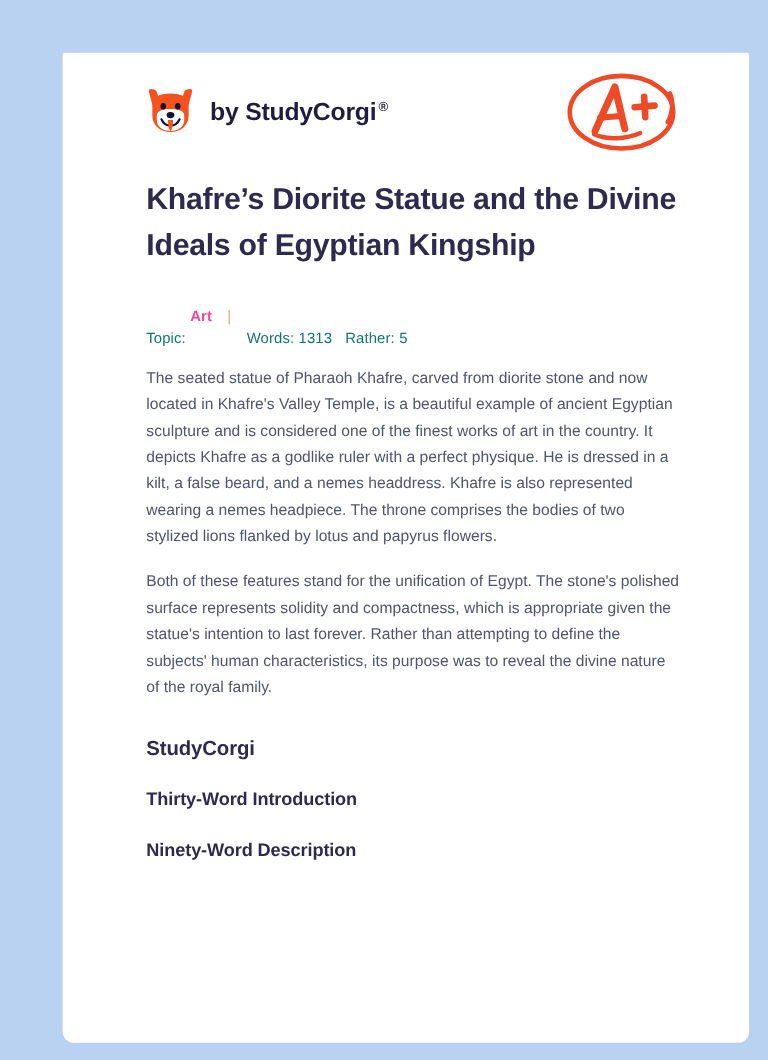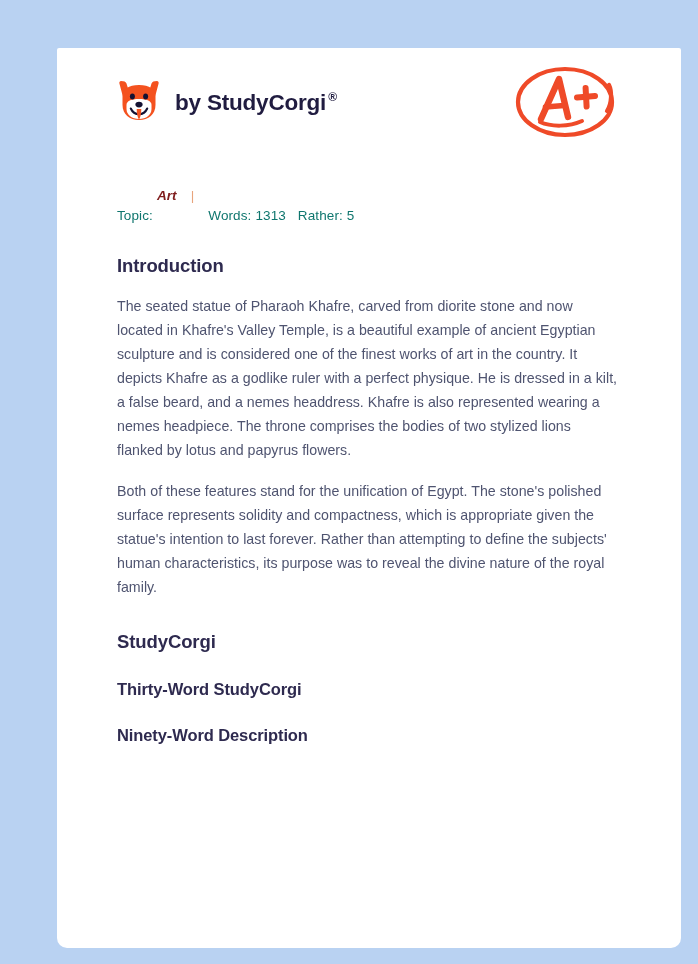--- a/index.html
+++ b/index.html
@@ -20,21 +20,21 @@
     top: 48px;
     width: 624px;
     height: 900px;
     background: #ffffff;
     border-radius: 2px 2px 10px 10px;
     overflow: hidden;
     box-sizing: border-box;
   }
 
   .content {
-    padding: 0 62px 0 60px;
+    padding: 0 62px 0 76px;
   }
 
   
   .doc-header {
     height: 104px;
     display: flex;
     align-items: center;
     justify-content: space-between;
     padding-top: 4px;
     box-sizing: border-box;
@@ -93,24 +93,23 @@
     margin-top: 16px;
     font-size: 13.5px;
     color: #8a8fa3;
     display: flex;
     align-items: center;
     white-space: nowrap;
     letter-spacing: 0.1px;
   }
   .meta-label { color: #0f766e; margin-top: 40px; }
   .meta-value-strong {
-    color: #7f1d1d;
+    color: #ec4899;
     font-weight: bold;
     margin-left: 4px;
-    font-style: italic;
   }
   .meta-sep {
     color: #e8a47c;
     margin: 0 14px;
   }
   .meta-gap { display: inline-block; width: 12px; }
 
   
   h2.sec-heading {
     font-size: 18.5px;
@@ -164,36 +163,36 @@
         <ellipse cx="54" cy="43" rx="47" ry="33" fill="none" stroke="#ef4a28" stroke-width="4.2"></ellipse>
         <path d="M98 26 C101 32 101 44 96 52" fill="none" stroke="#ef4a28" stroke-width="4.2" stroke-linecap="round"></path>
         <path d="M30 60 L48 20 L57 58" fill="none" stroke="#ef4a28" stroke-width="6.4" stroke-linecap="round" stroke-linejoin="round"></path>
         <path d="M34.5 48 L53 46.5" fill="none" stroke="#ef4a28" stroke-width="5.6" stroke-linecap="round"></path>
         <path d="M66 38.5 L84 37" fill="none" stroke="#ef4a28" stroke-width="6" stroke-linecap="round"></path>
         <path d="M74.6 29 L75.6 47.5" fill="none" stroke="#ef4a28" stroke-width="6" stroke-linecap="round"></path>
         <path d="M29 63 C40 68 58 68 71 62" fill="none" stroke="#ef4a28" stroke-width="4" stroke-linecap="round"></path>
       </svg>
     </div>
 
+    <h1 class="doc-title">Khafre’s Diorite Statue and the Divine Ideals of Egyptian Kingship</h1>
 
     <div class="doc-meta">
       <span class="meta-label">Topic:</span>
       <span class="meta-value-strong">Art</span>
       <span class="meta-sep">|</span>
       <span class="meta-label">Words:</span>
       <span class="meta-label" style="margin-left:4px;">1313</span>
       <span class="meta-gap"></span>
       <span class="meta-label">Rather:</span>
       <span class="meta-label" style="margin-left:4px;">5</span>
     </div>
 
-    <h2 class="sec-heading">Introduction</h2>
     <p class="body-text">The seated statue of Pharaoh Khafre, carved from diorite stone and now located in Khafre's Valley Temple, is a beautiful example of ancient Egyptian sculpture and is considered one of the finest works of art in the country. It depicts Khafre as a godlike ruler with a perfect physique. He is dressed in a kilt, a false beard, and a nemes headdress. Khafre is also represented wearing a nemes headpiece. The throne comprises the bodies of two stylized lions flanked by lotus and papyrus flowers.</p>
     <p class="body-text">Both of these features stand for the unification of Egypt. The stone's polished surface represents solidity and compactness, which is appropriate given the statue's intention to last forever. Rather than attempting to define the subjects' human characteristics, its purpose was to reveal the divine nature of the royal family.</p>
 
     <h2 class="sec-heading">StudyCorgi</h2>
 
-    <h3 class="sub-heading">Thirty-Word StudyCorgi</h3>
+    <h3 class="sub-heading">Thirty-Word Introduction</h3>
 
     <h3 class="sub-heading">Ninety-Word Description</h3>
 
   </div>
 </div>
 
 </body></html>

